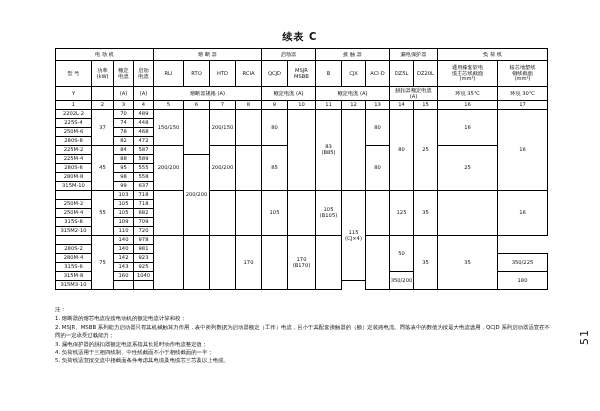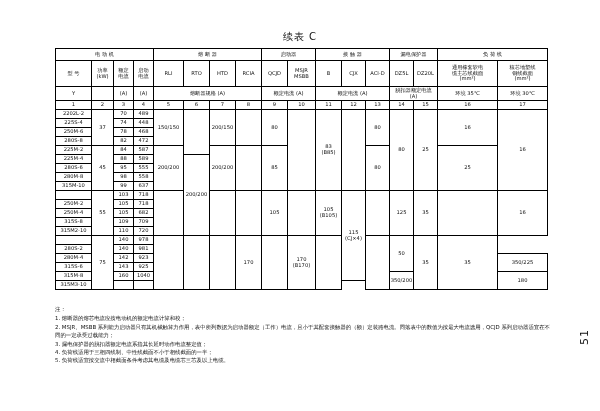--- a/index.html
+++ b/index.html
@@ -4,21 +4,21 @@
 <style>
   html,body{margin:0;padding:0;}
   body{
     width:600px;height:411px;background:#ffffff;
     font-family:"DejaVu Sans","Liberation Sans",sans-serif;
     color:#111;position:relative;overflow:hidden;
   }
   .page{position:absolute;inset:0;}
   .title{
     position:absolute;top:30px;left:0;width:600px;text-align:center;
-    font-size:10px;letter-spacing:1px;
+    font-size:10px;letter-spacing:1px;font-weight:bold;
   }
   .sidenum{
     position:absolute;left:578px;top:345px;font-size:11px;
     transform:rotate(-90deg);transform-origin:left top;
     letter-spacing:1px;
   }
   table.grid{
     position:absolute;left:55px;top:48px;width:490px;
     border-collapse:collapse;table-layout:fixed;
   }

